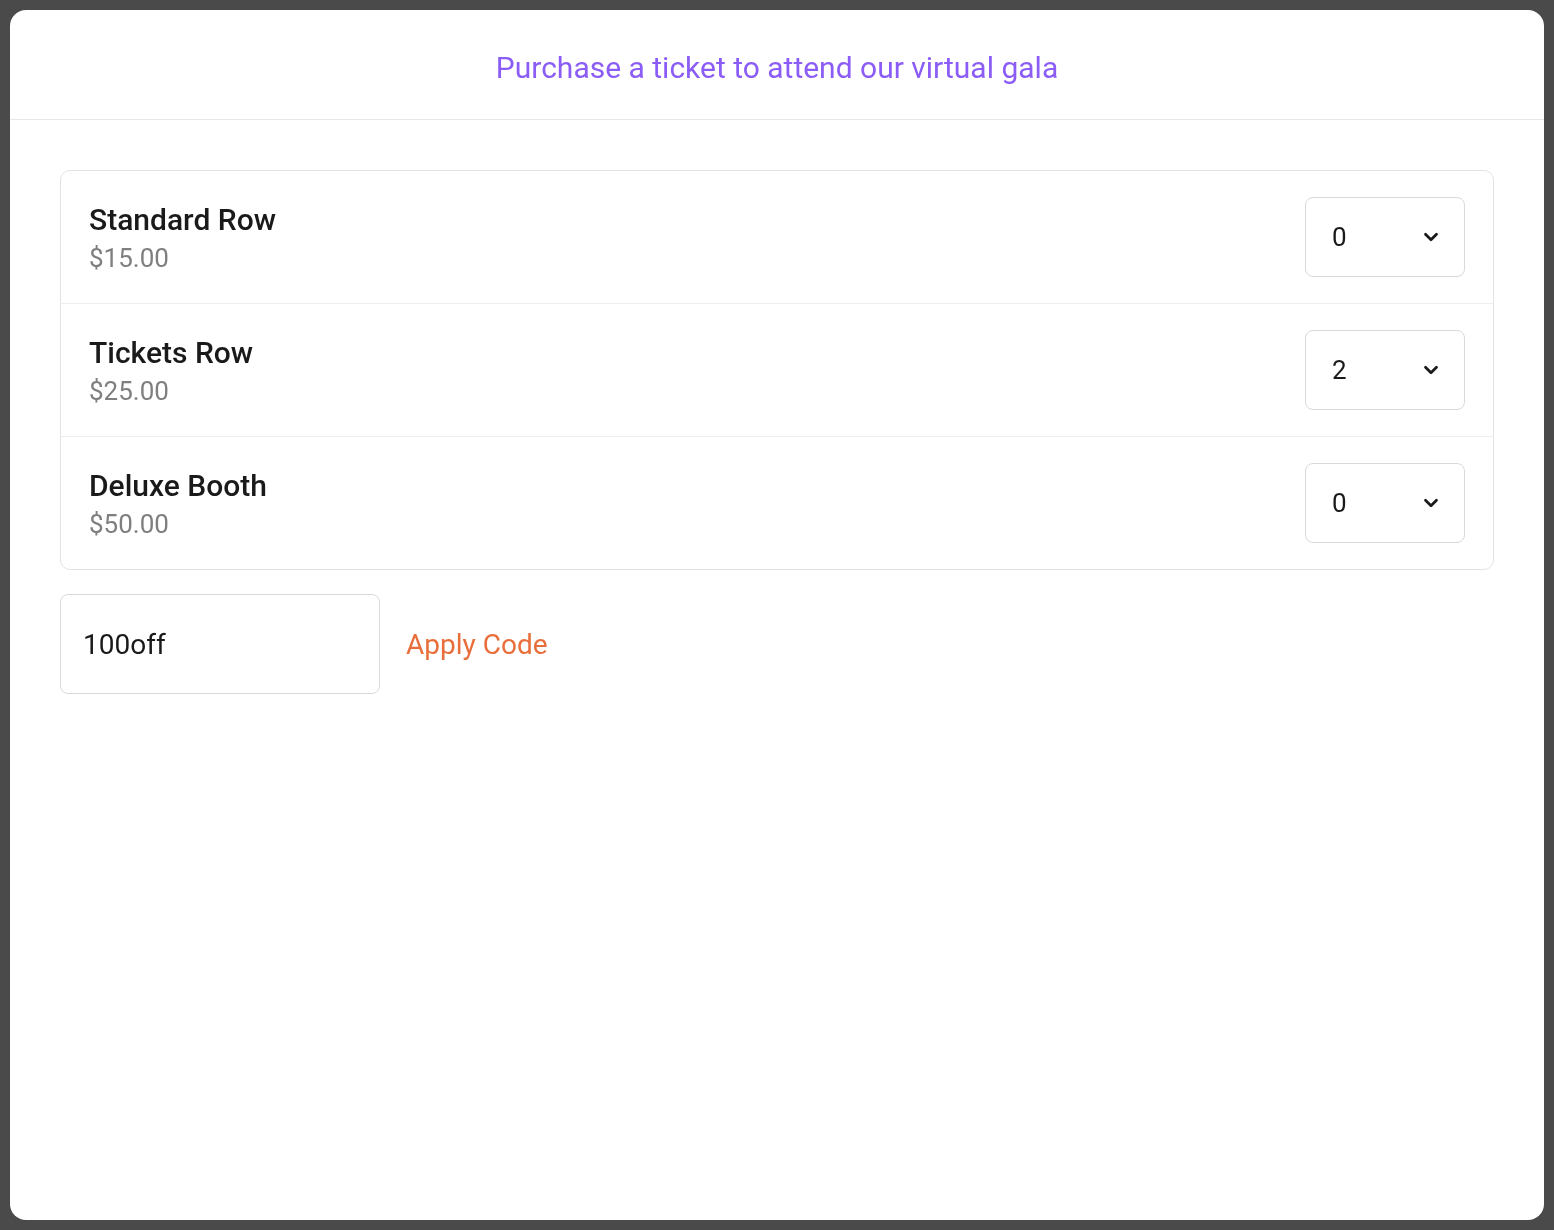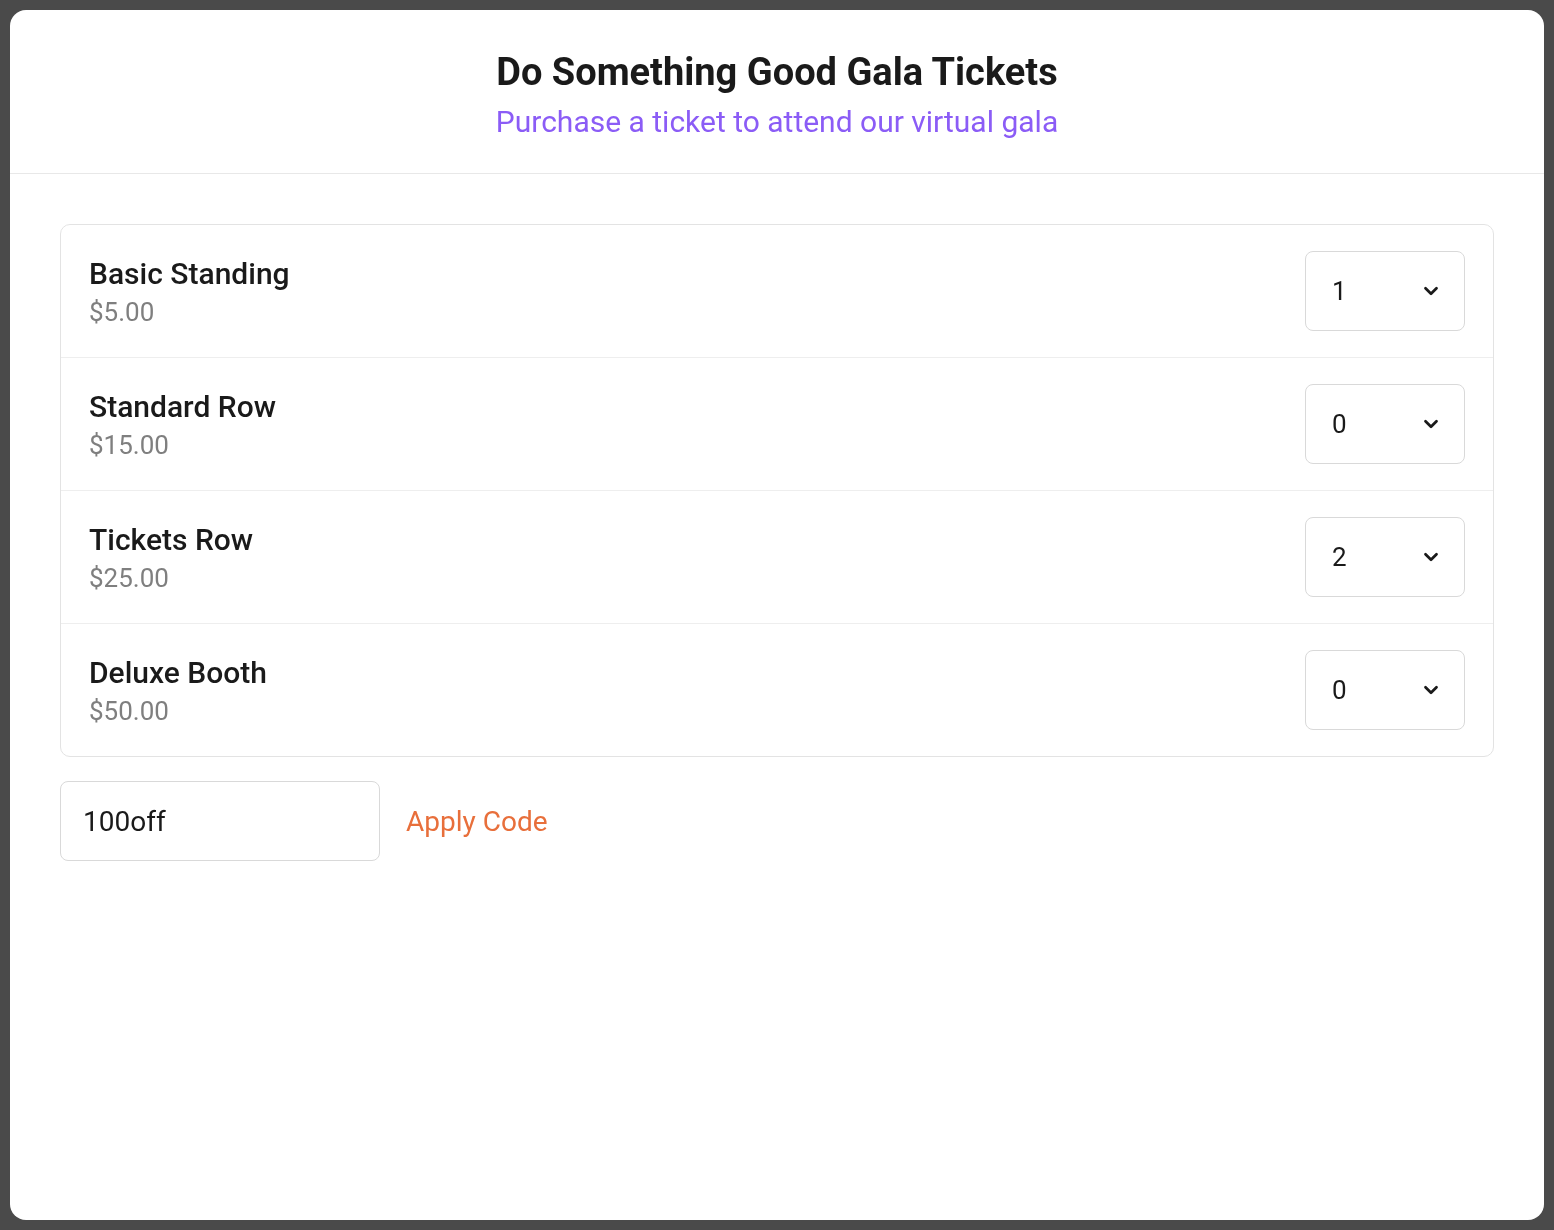--- a/index.html
+++ b/index.html
@@ -101,21 +101,21 @@
     }
     .qty-chevron svg { width:100%; height:100%; display:block; }
     .code-row {
       display:flex;
       align-items:center;
       margin-top:24px;
       gap:26px;
     }
     .code-input {
       width:320px;
-      height:80px;
+      height:100px;
       border:1px solid #d9d9d9;
       border-radius:8px;
       background:#fff;
       font-size:28px;
       color:#1a1a1a;
       padding:0 22px;
       outline:none;
       font-family:inherit;
     }
     .apply-link {
@@ -147,41 +147,26 @@
       font-family:inherit;
     }
   </style>
 </head>
 <body>
 
 <div class="viewport">
   <div class="window">
 
     <div class="header">
-      <h1>Do Something Good Gala Tickets</h1>
       <p>Purchase a ticket to attend our virtual gala</p>
     </div>
 
     <div class="content">
       <div class="ticket-list">
 
-        <div class="ticket-row">
-          <div class="ticket-info">
-            <span class="ticket-name">Basic Standing</span>
-            <span class="ticket-price">$5.00</span>
-          </div>
-          <div class="qty-select">
-            <span class="qty-value">1</span>
-            <span class="qty-chevron">
-              <svg viewBox="0 0 24 24" fill="none" stroke="#1a1a1a" stroke-width="3" stroke-linecap="round" stroke-linejoin="round">
-                  <polyline points="6 9 12 15 18 9"></polyline>
-                </svg>
-            </span>
-          </div>
-        </div>
 
         <div class="ticket-row">
           <div class="ticket-info">
             <span class="ticket-name">Standard Row</span>
             <span class="ticket-price">$15.00</span>
           </div>
           <div class="qty-select">
             <span class="qty-value">0</span>
             <span class="qty-chevron">
               <svg viewBox="0 0 24 24" fill="none" stroke="#1a1a1a" stroke-width="3" stroke-linecap="round" stroke-linejoin="round">

